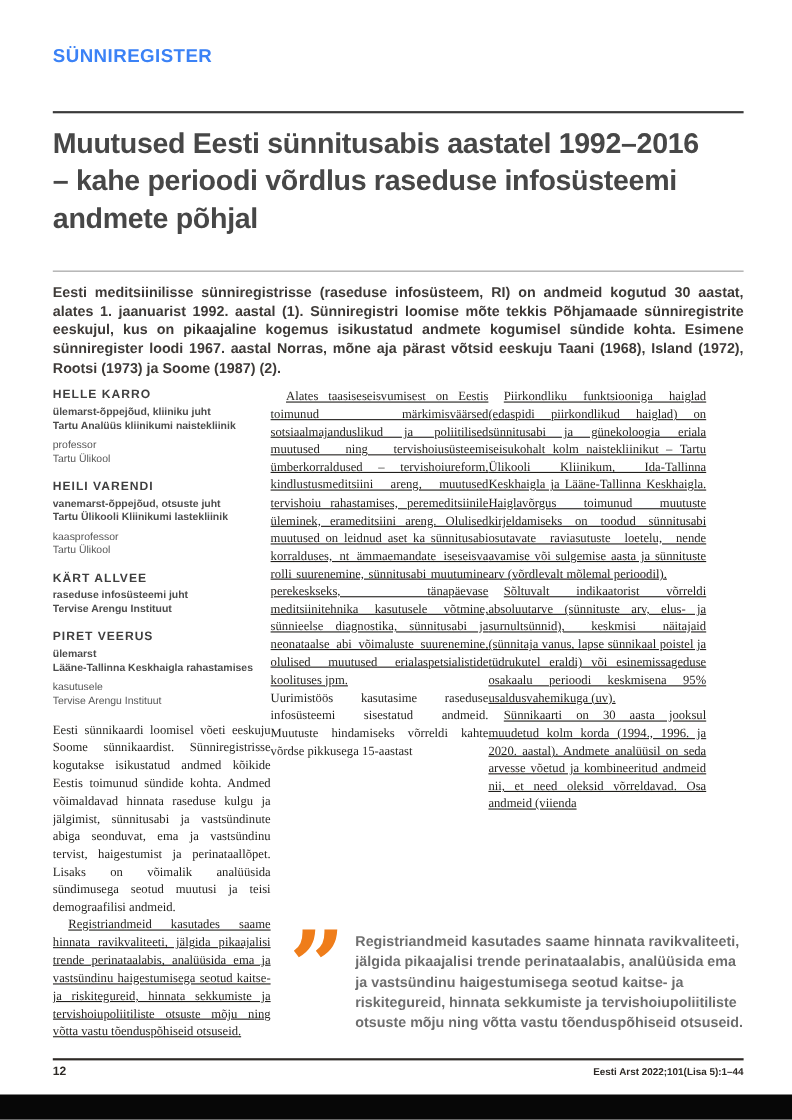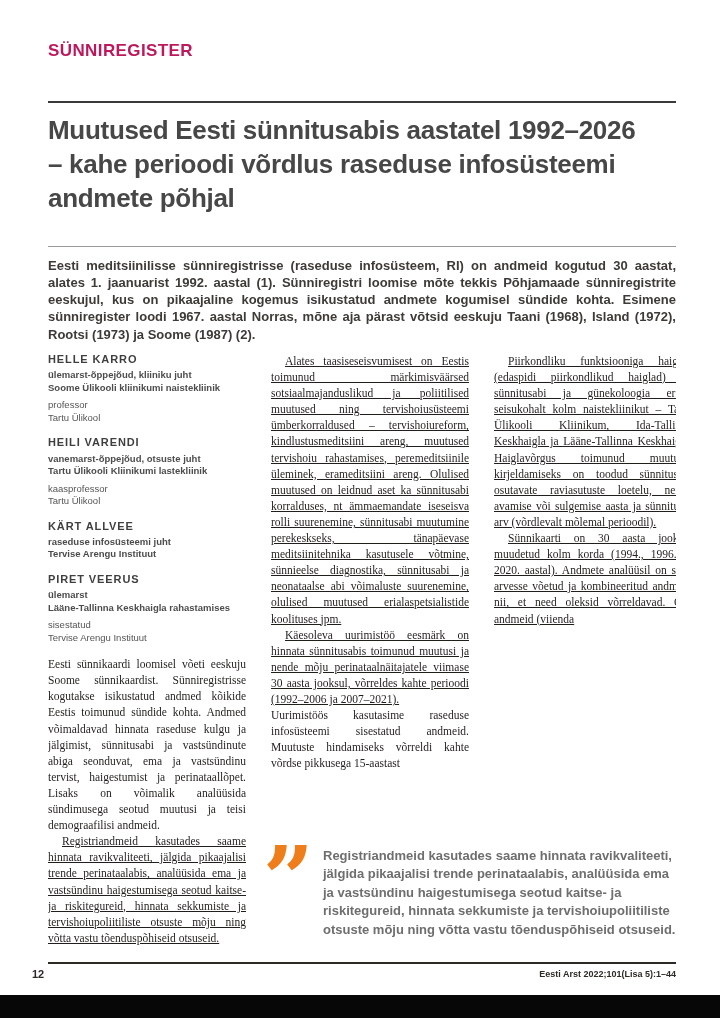--- a/index.html
+++ b/index.html
@@ -4,36 +4,36 @@
 <style>
   * { margin:0; padding:0; box-sizing:border-box; }
   html,body { background:#ffffff; }
   body { width:720px; height:1018px; position:relative; overflow:hidden;
          font-family:"Liberation Sans", sans-serif; }
 
   .page { position:absolute; left:0; top:0; width:720px; height:1018px; background:#ffffff; overflow:hidden; }
 
   .kicker { position:absolute; left:48px; top:42px;
             font:bold 17px/1.1 "Liberation Sans", sans-serif;
-            color:#be185d; letter-spacing:0.4px;text-align:center; }
+            color:#3b82f6; letter-spacing:0.4px;text-align:center; }
 
   .header-rule { position:absolute; left:48px; top:101px; width:628px; height:2px; background:#3a3a3a; }
 
   .page-title { position:absolute; left:48px; top:114px; width:592px;
                 font:bold 26px/1.3 "Liberation Sans", sans-serif;
                 color:#474747; letter-spacing:-0.3px; }
 
   .title-rule { position:absolute; left:48px; top:246px; width:628px; height:1px; background:#9a9a9a; }
 
   .lede { position:absolute; left:48px; top:257px; width:628px;
           font:bold 13px/1.32 "Liberation Sans", sans-serif;
           color:#3e3a37; text-align:justify; }
 
   .cols { position:absolute; left:48px; top:353px; width:628px; height:602px;
-          display:flex; gap:25px; overflow:hidden; }
+          display:flex; gap:0; overflow:hidden; }
   .col { flex:0 0 198px; width:198px; }
 
   .author { margin-bottom:12px; }
   .author .name { font:bold 11px/1.2 "Liberation Sans", sans-serif;
                   color:#3f3f3f; letter-spacing:0.9px; margin-bottom:3px; }
   .author .line { font:bold 9.5px/1.32 "Liberation Sans", sans-serif; color:#4c4c4c; }
   .author .sec-group { margin-top:5px; }
   .author .sec-group .line { font-weight:normal; color:#555; }
 
   .serif p { font:11.5px/1.4 "Liberation Serif", serif; color:#211f1c;
@@ -45,48 +45,48 @@
                  color:#3d3d3d; letter-spacing:1.1px; margin:10px 0 3px; }
 
   .pull-quote { position:absolute; left:263px; top:845px; width:413px; height:112px;
                 display:flex; background:#ffffff; z-index:2; }
   .quote-mark { flex:0 0 60px; font:bold 88px/0.62 "DejaVu Serif", serif;
                 color:#EF7D1A; letter-spacing:-6px; padding-top:6px; }
   .quote-text { font:bold 13px/1.42 "Liberation Sans", sans-serif;
                 color:#6e6e6e; padding-top:2px; }
 
   .footer-rule { position:absolute; left:48px; top:962px; width:628px; height:2px; background:#2e2a26; }
-  .page-num { position:absolute; left:32px; top:969px;
+  .page-num { position:absolute; left:48px; top:969px;
               font:bold 11px/1 "Liberation Sans", sans-serif; color:#2e2a26; }
   .journal-ref { position:absolute; right:44px; top:970px;
                  font:bold 9px/1 "Liberation Sans", sans-serif; color:#2e2a26;padding-left:37px; }
   .black-bar { position:absolute; left:0; top:995px; width:720px; height:23px; background:#070707; }
 </style>
 </head>
 <body>
 
 <div class="page">
 
   <div class="kicker">SÜNNIREGISTER</div>
 
   <div class="header-rule"></div>
 
-  <h1 class="page-title">Muutused Eesti sünnitusabis aastatel 1992–2026 – kahe perioodi võrdlus raseduse infosüsteemi andmete põhjal</h1>
+  <h1 class="page-title">Muutused Eesti sünnitusabis aastatel 1992–2016 – kahe perioodi võrdlus raseduse infosüsteemi andmete põhjal</h1>
 
   <div class="title-rule"></div>
 
   <p class="lede">Eesti meditsiinilisse sünniregistrisse (raseduse infosüsteem, RI) on andmeid kogutud 30 aastat, alates 1. jaanuarist 1992. aastal (1). Sünniregistri loomise mõte tekkis Põhjamaade sünniregistrite eeskujul, kus on pikaajaline kogemus isikustatud andmete kogumisel sündide kohta. Esimene sünniregister loodi 1967. aastal Norras, mõne aja pärast võtsid eeskuju Taani (1968), Island (1972), Rootsi (1973) ja Soome (1987) (2).</p>
 
   <div class="cols">
 
     <div class="col">
       <div class="author">
         <div class="name">HELLE KARRO</div>
         <div class="line">ülemarst-õppejõud, kliiniku juht</div>
-        <div class="line">Soome Ülikooli kliinikumi naistekliinik</div>
+        <div class="line">Tartu Analüüs kliinikumi naistekliinik</div>
         <div class="sec-group">
           <div class="line">professor</div>
           <div class="line">Tartu Ülikool</div>
         </div>
       </div>
       <div class="author">
         <div class="name">HEILI VARENDI</div>
         <div class="line">vanemarst-õppejõud, otsuste juht</div>
         <div class="line">Tartu Ülikooli Kliinikumi lastekliinik</div>
         <div class="sec-group">
@@ -97,38 +97,38 @@
       <div class="author">
         <div class="name">KÄRT ALLVEE</div>
         <div class="line">raseduse infosüsteemi juht</div>
         <div class="line">Tervise Arengu Instituut</div>
       </div>
       <div class="author">
         <div class="name">PIRET VEERUS</div>
         <div class="line">ülemarst</div>
         <div class="line">Lääne-Tallinna Keskhaigla rahastamises</div>
         <div class="sec-group">
-          <div class="line">sisestatud</div>
+          <div class="line">kasutusele</div>
           <div class="line">Tervise Arengu Instituut</div>
         </div>
       </div>
       <div class="serif col1-body">
         <p>Eesti sünnikaardi loomisel võeti eeskuju Soome sünnikaardist. Sünniregistrisse kogutakse isikustatud andmed kõikide Eestis toimunud sündide kohta. Andmed võimaldavad hinnata raseduse kulgu ja jälgimist, sünnitusabi ja vastsündinute abiga seonduvat, ema ja vastsündinu tervist, haigestumist ja perinataallõpet. Lisaks on võimalik analüüsida sündimusega seotud muutusi ja teisi demograafilisi andmeid.</p>
         <p class="indent">Registriandmeid kasutades saame hinnata ravikvaliteeti, jälgida pikaajalisi trende perinataalabis, analüüsida ema ja vastsündinu haigestumisega seotud kaitse- ja riskitegureid, hinnata sekkumiste ja tervishoiupoliitiliste otsuste mõju ning võtta vastu tõenduspõhiseid otsuseid.</p>
       </div>
     </div>
 
     <div class="col serif">
       <p class="indent">Alates taasiseseisvumisest on Eestis toimunud märkimisväärsed sotsiaalmajanduslikud ja poliitilised muutused ning tervishoiusüsteemi ümberkorraldused – tervishoiureform, kindlustusmeditsiini areng, muutused tervishoiu rahastamises, peremeditsiinile üleminek, erameditsiini areng. Olulised muutused on leidnud aset ka sünnitusabi korralduses, nt ämmaemandate iseseisva rolli suurenemine, sünnitusabi muutumine perekeskseks, tänapäevase meditsiinitehnika kasutusele võtmine, sünnieelse diagnostika, sünnitusabi ja neonataalse abi võimaluste suurenemine, olulised muutused erialaspetsialistide koolituses jpm.</p>
-      <p class="indent">Käesoleva uurimistöö eesmärk on hinnata sünnitusabis toimunud muutusi ja nende mõju perinataalnäitajatele viimase 30 aasta jooksul, võrreldes kahte perioodi (1992–2006 ja 2007–2021).</p>
       <p>Uurimistöös kasutasime raseduse infosüsteemi sisestatud andmeid. Muutuste hindamiseks võrreldi kahte võrdse pikkusega 15-aastast</p>
     </div>
 
     <div class="col serif">
       <p class="indent">Piirkondliku funktsiooniga haiglad (edaspidi piirkondlikud haiglad) on sünnitusabi ja günekoloogia eriala seisukohalt kolm naistekliinikut – Tartu Ülikooli Kliinikum, Ida-Tallinna Keskhaigla ja Lääne-Tallinna Keskhaigla. Haiglavõrgus toimunud muutuste kirjeldamiseks on toodud sünnitusabi osutavate raviasutuste loetelu, nende avamise või sulgemise aasta ja sünnituste arv (võrdlevalt mõlemal perioodil).</p>
+      <p class="indent">Sõltuvalt indikaatorist võrreldi absoluutarve (sünnituste arv, elus- ja surnultsünnid), keskmisi näitajaid (sünnitaja vanus, lapse sünnikaal poistel ja tüdrukutel eraldi) või esinemissageduse osakaalu perioodi keskmisena 95% usaldusvahemikuga (uv).</p>
       <p class="indent">Sünnikaarti on 30 aasta jooksul muudetud kolm korda (1994., 1996. ja 2020. aastal). Andmete analüüsil on seda arvesse võetud ja kombineeritud andmeid nii, et need oleksid võrreldavad. Osa andmeid (viienda</p>
     </div>
 
   </div>
 
   <div class="pull-quote">
     <div class="quote-mark">”</div>
     <div class="quote-text">Registriandmeid kasutades saame hinnata ravikvaliteeti, jälgida pikaajalisi trende perinataalabis, analüüsida ema ja vastsündinu haigestumisega seotud kaitse- ja riskitegureid, hinnata sekkumiste ja tervishoiupoliitiliste otsuste mõju ning võtta vastu tõenduspõhiseid otsuseid.</div>
   </div>
 

